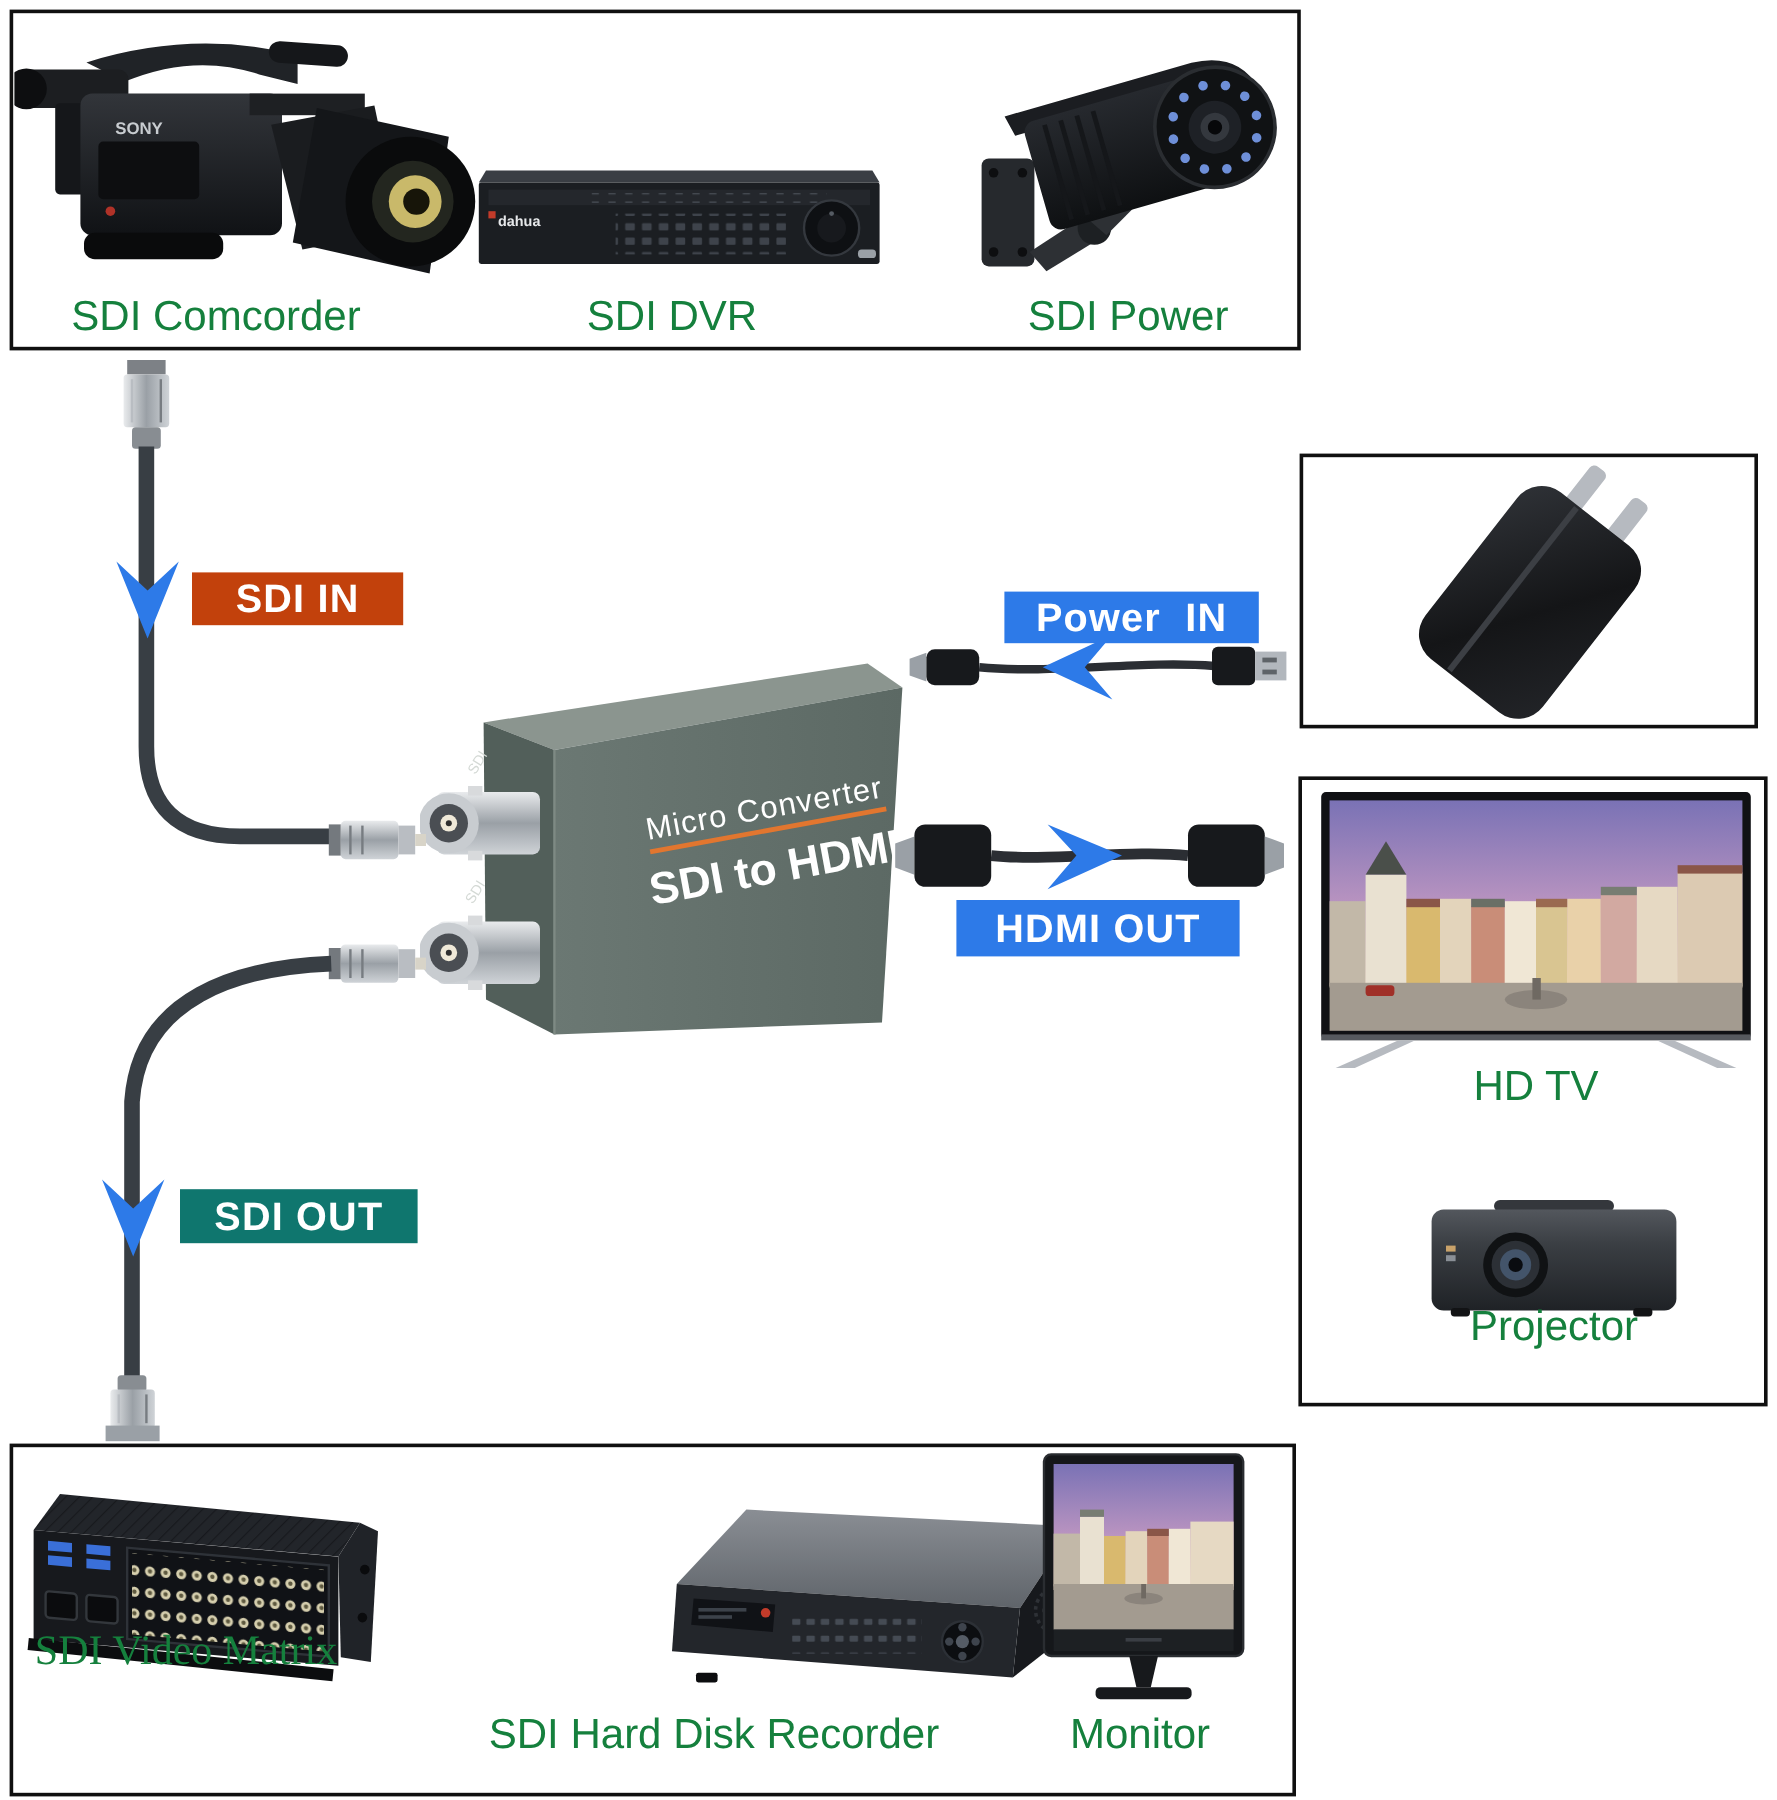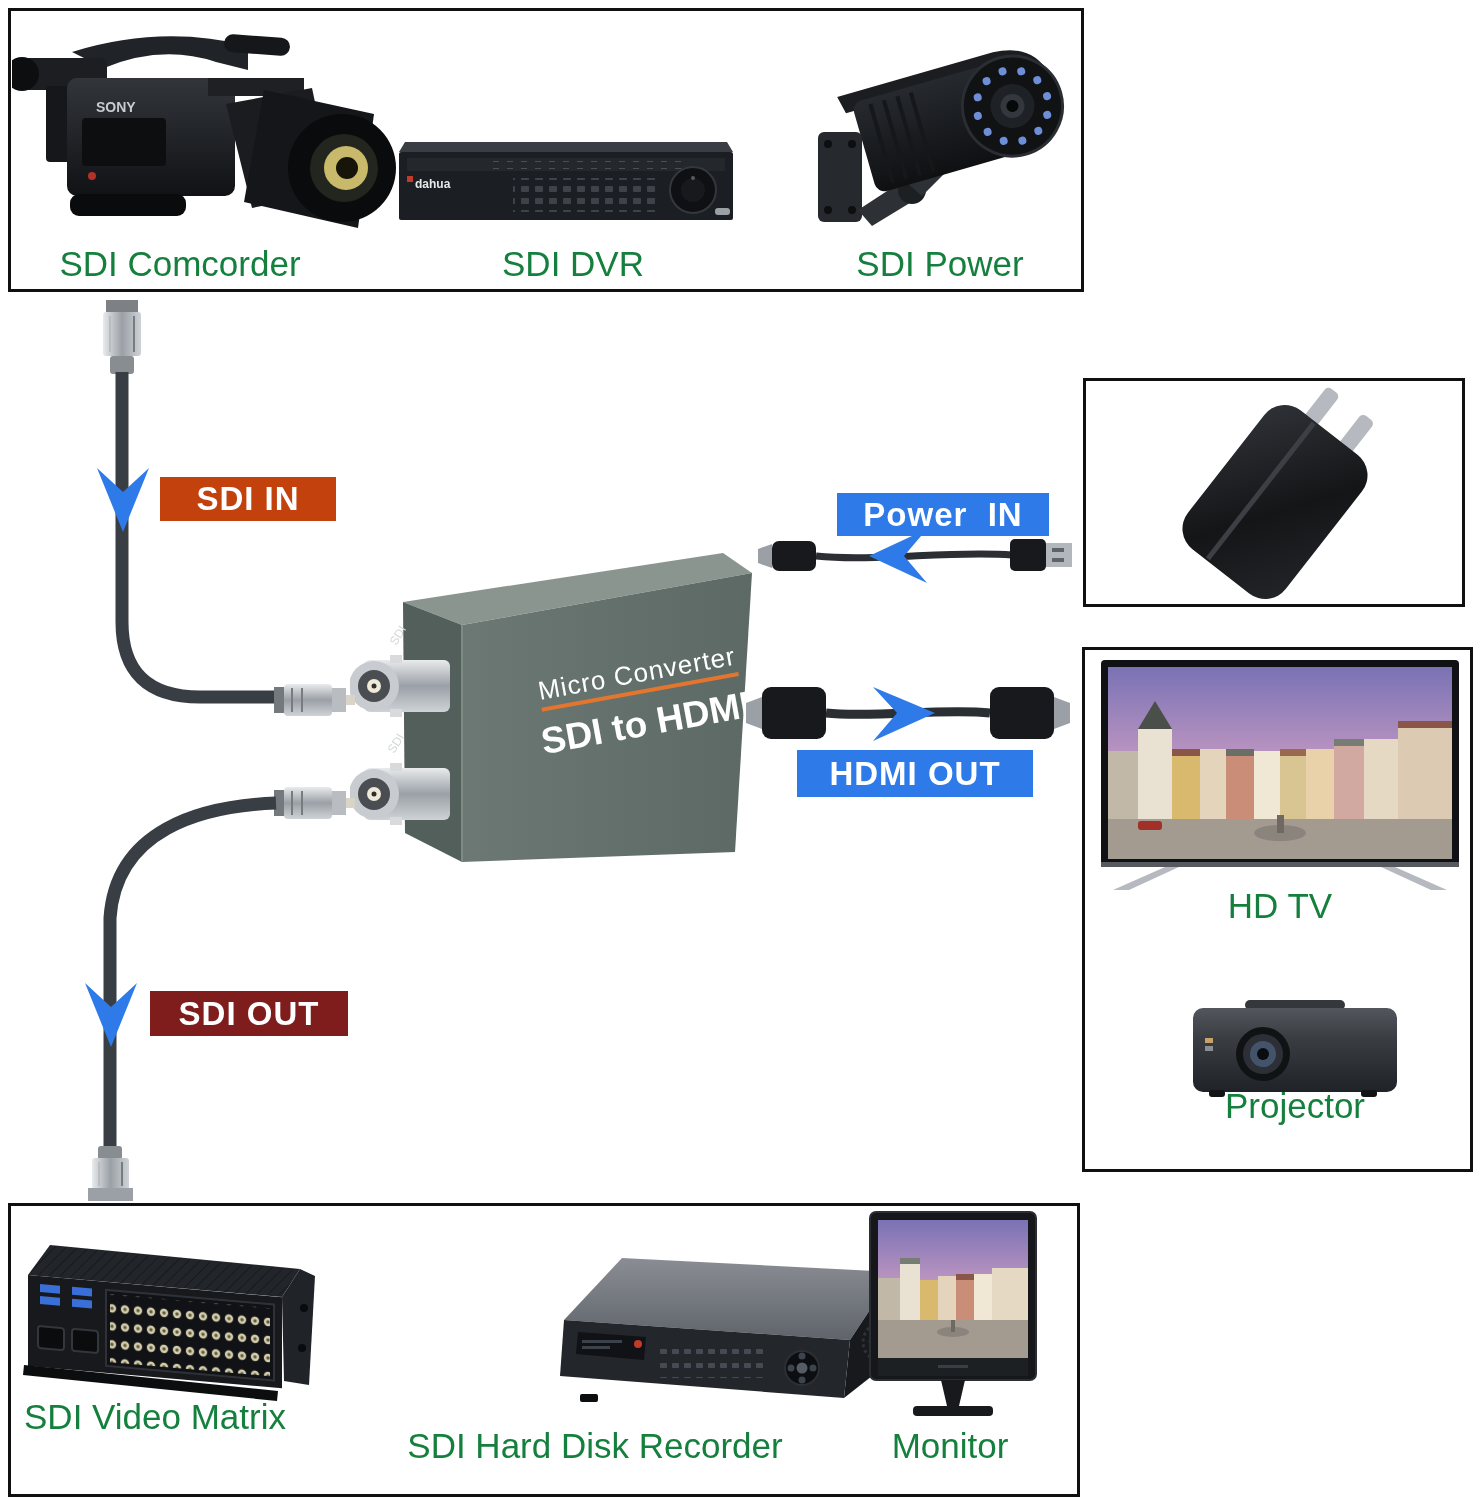--- a/index.html
+++ b/index.html
@@ -424,26 +424,26 @@
       <polygon points="746,703 762,697 762,729 746,723" fill="#9aa0a6"></polygon>
       <rect x="762" y="687" width="64" height="52" rx="9" fill="#17191c"></rect>
       <path d="M 826 713 C 872 718 944 708 990 713" fill="none" stroke="#2b2e33" stroke-width="9"></path>
       <rect x="990" y="687" width="64" height="52" rx="9" fill="#17191c"></rect>
       <polygon points="1054,697 1070,703 1070,723 1054,729" fill="#9aa0a6"></polygon>
     </g>
     <polygon points="873,687 897,713 873,741 935,713" fill="#2d7ae8"></polygon>
   </svg>
 
   <div class="tag" style="left: 160px; top: 477px; width: 176px; height: 44px; background: #c2410c;">SDI IN</div>
-  <div class="tag" style="left: 150px; top: 991px; width: 198px; height: 45px; background: #7f1d1d;">SDI OUT</div>
+  <div class="tag" style="left: 150px; top: 991px; width: 198px; height: 45px; background: #0f766e;">SDI OUT</div>
   <div class="tag" style="left: 797px; top: 493px; width: 212px; height: 43px; background: rgb(45, 122, 232); margin-left: 40px;">Power  IN</div>
   <div class="tag" style="left: 797px; top: 750px; width: 236px; height: 47px; background: rgb(45, 122, 232);">HDMI OUT</div>
 
   <div class="caption" style="left:30px;top:244px;width:300px;">SDI Comcorder</div>
-  <div class="caption" style="left:443px;top:244px;width:260px;">SDI DVR</div>
+  <div class="caption" style="left:430px;top:244px;width:260px;">SDI DVR</div>
   <div class="caption" style="left:790px;top:244px;width:300px;">SDI Power</div>
   <div class="caption" style="left:1130px;top:886px;width:300px;">HD TV</div>
   <div class="caption" style="left:1130px;top:1086px;width:330px;">Projector</div>
-  <div class="caption" style="left:5px;top:1397px;width:300px;">SDI Video Matrix</div>
+  <div class="caption" style="left:5px;top:1356px;width:300px;font-family:Liberation Serif, serif;">SDI Video Matrix</div>
   <div class="caption" style="left:400px;top:1426px;width:390px;">SDI Hard Disk Recorder</div>
   <div class="caption" style="left:800px;top:1426px;width:300px;">Monitor</div>
 
 </div>
 
 </body></html>

